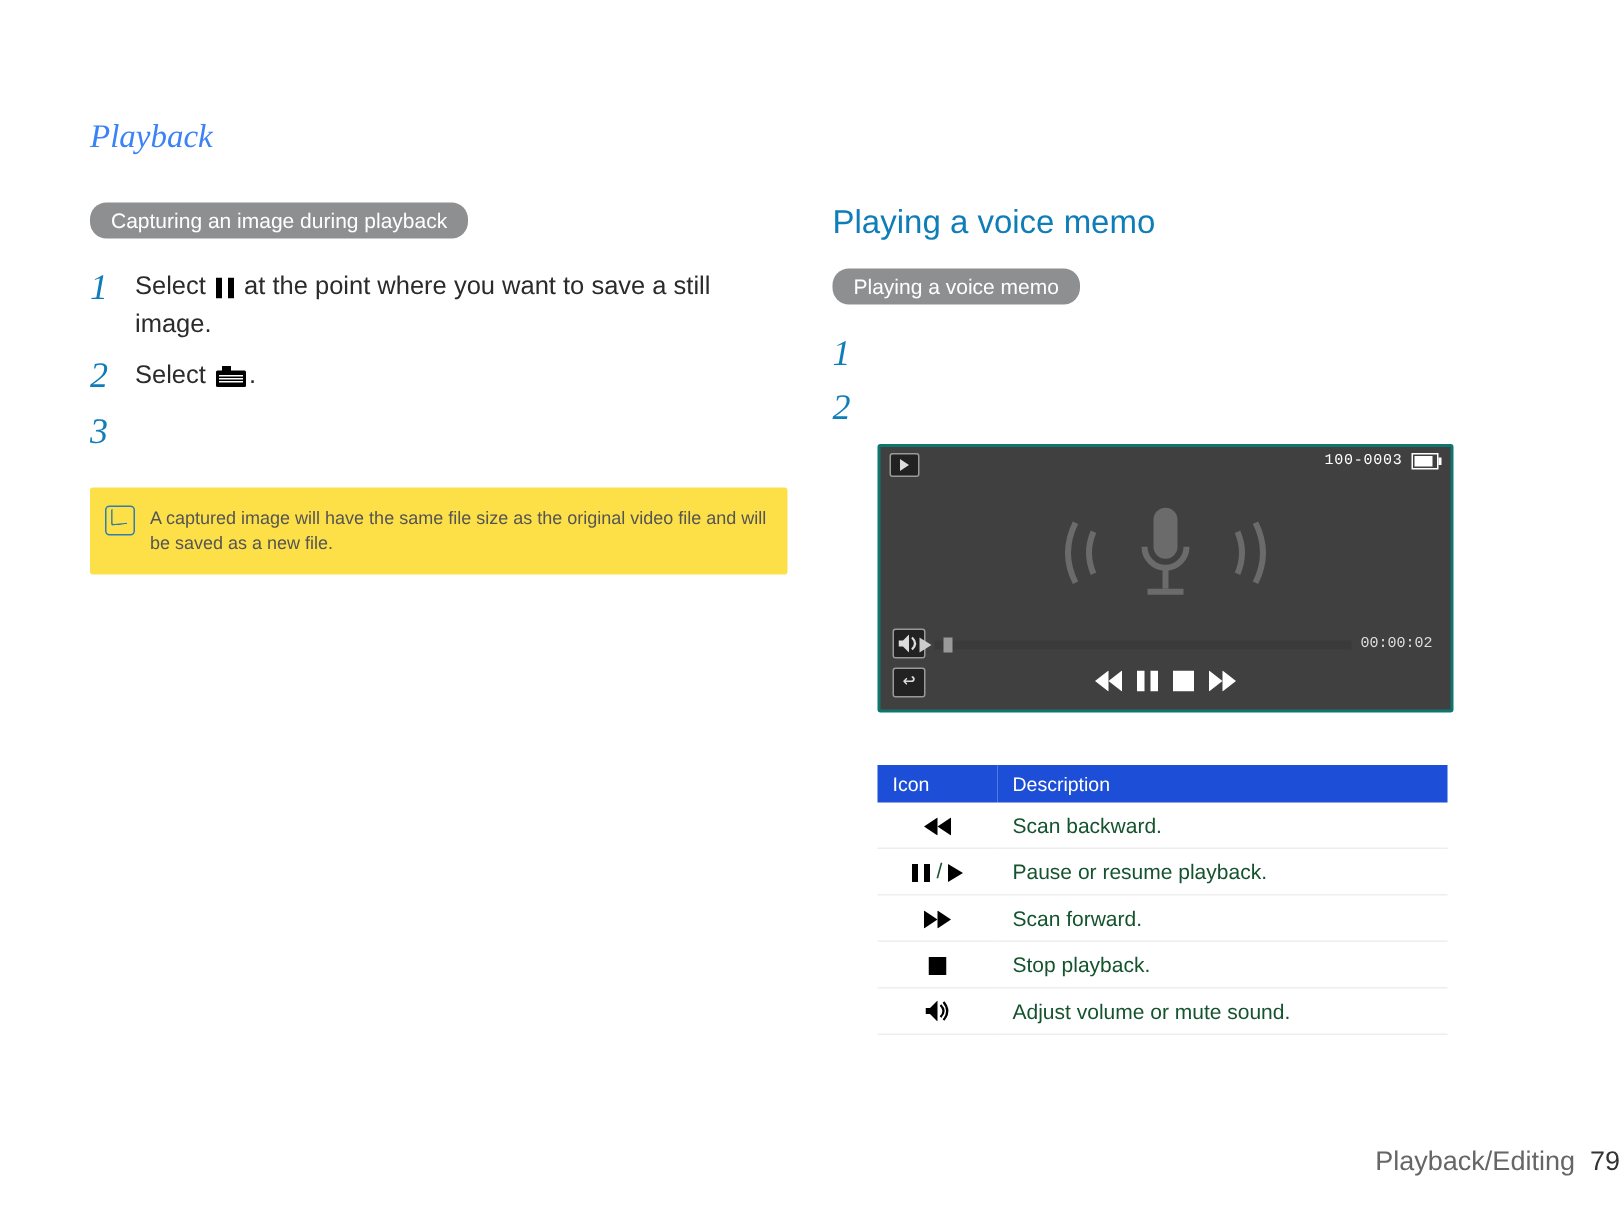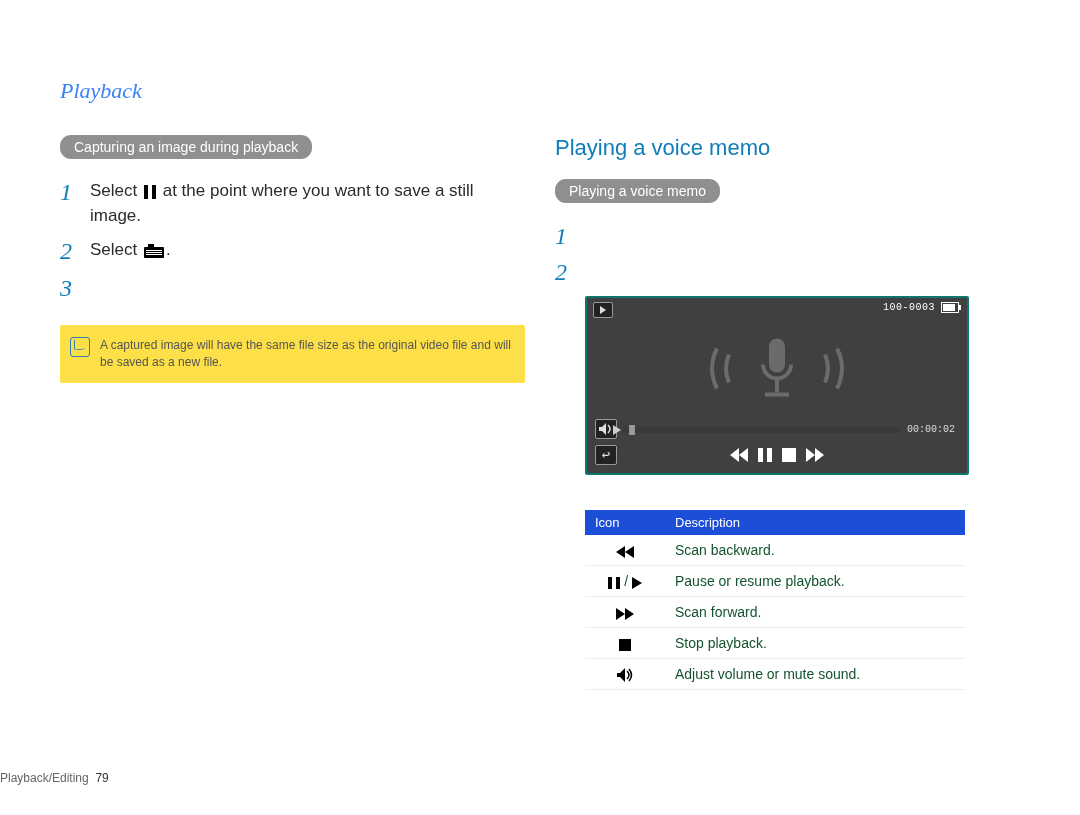--- a/index.html
+++ b/index.html
@@ -274,22 +274,22 @@
     vertical-align: middle;
     color: #14532d;
   }
   .tbl tbody td.icon-cell { text-align: center; font-size: 16px; }
 
   .footer {
     position: absolute;
     bottom: 30px;
     left: 0;
     right: 0;
-    text-align: left;
-    font-size: 12px;
+    text-align: right;
+    font-size: 18px;
     color: #666;
     margin-top: 16px;
   }
   .footer .pg { color: #333; }
 
   .inline-svg { vertical-align: -3px; }
 
 </style>
 </head>
 <body>

